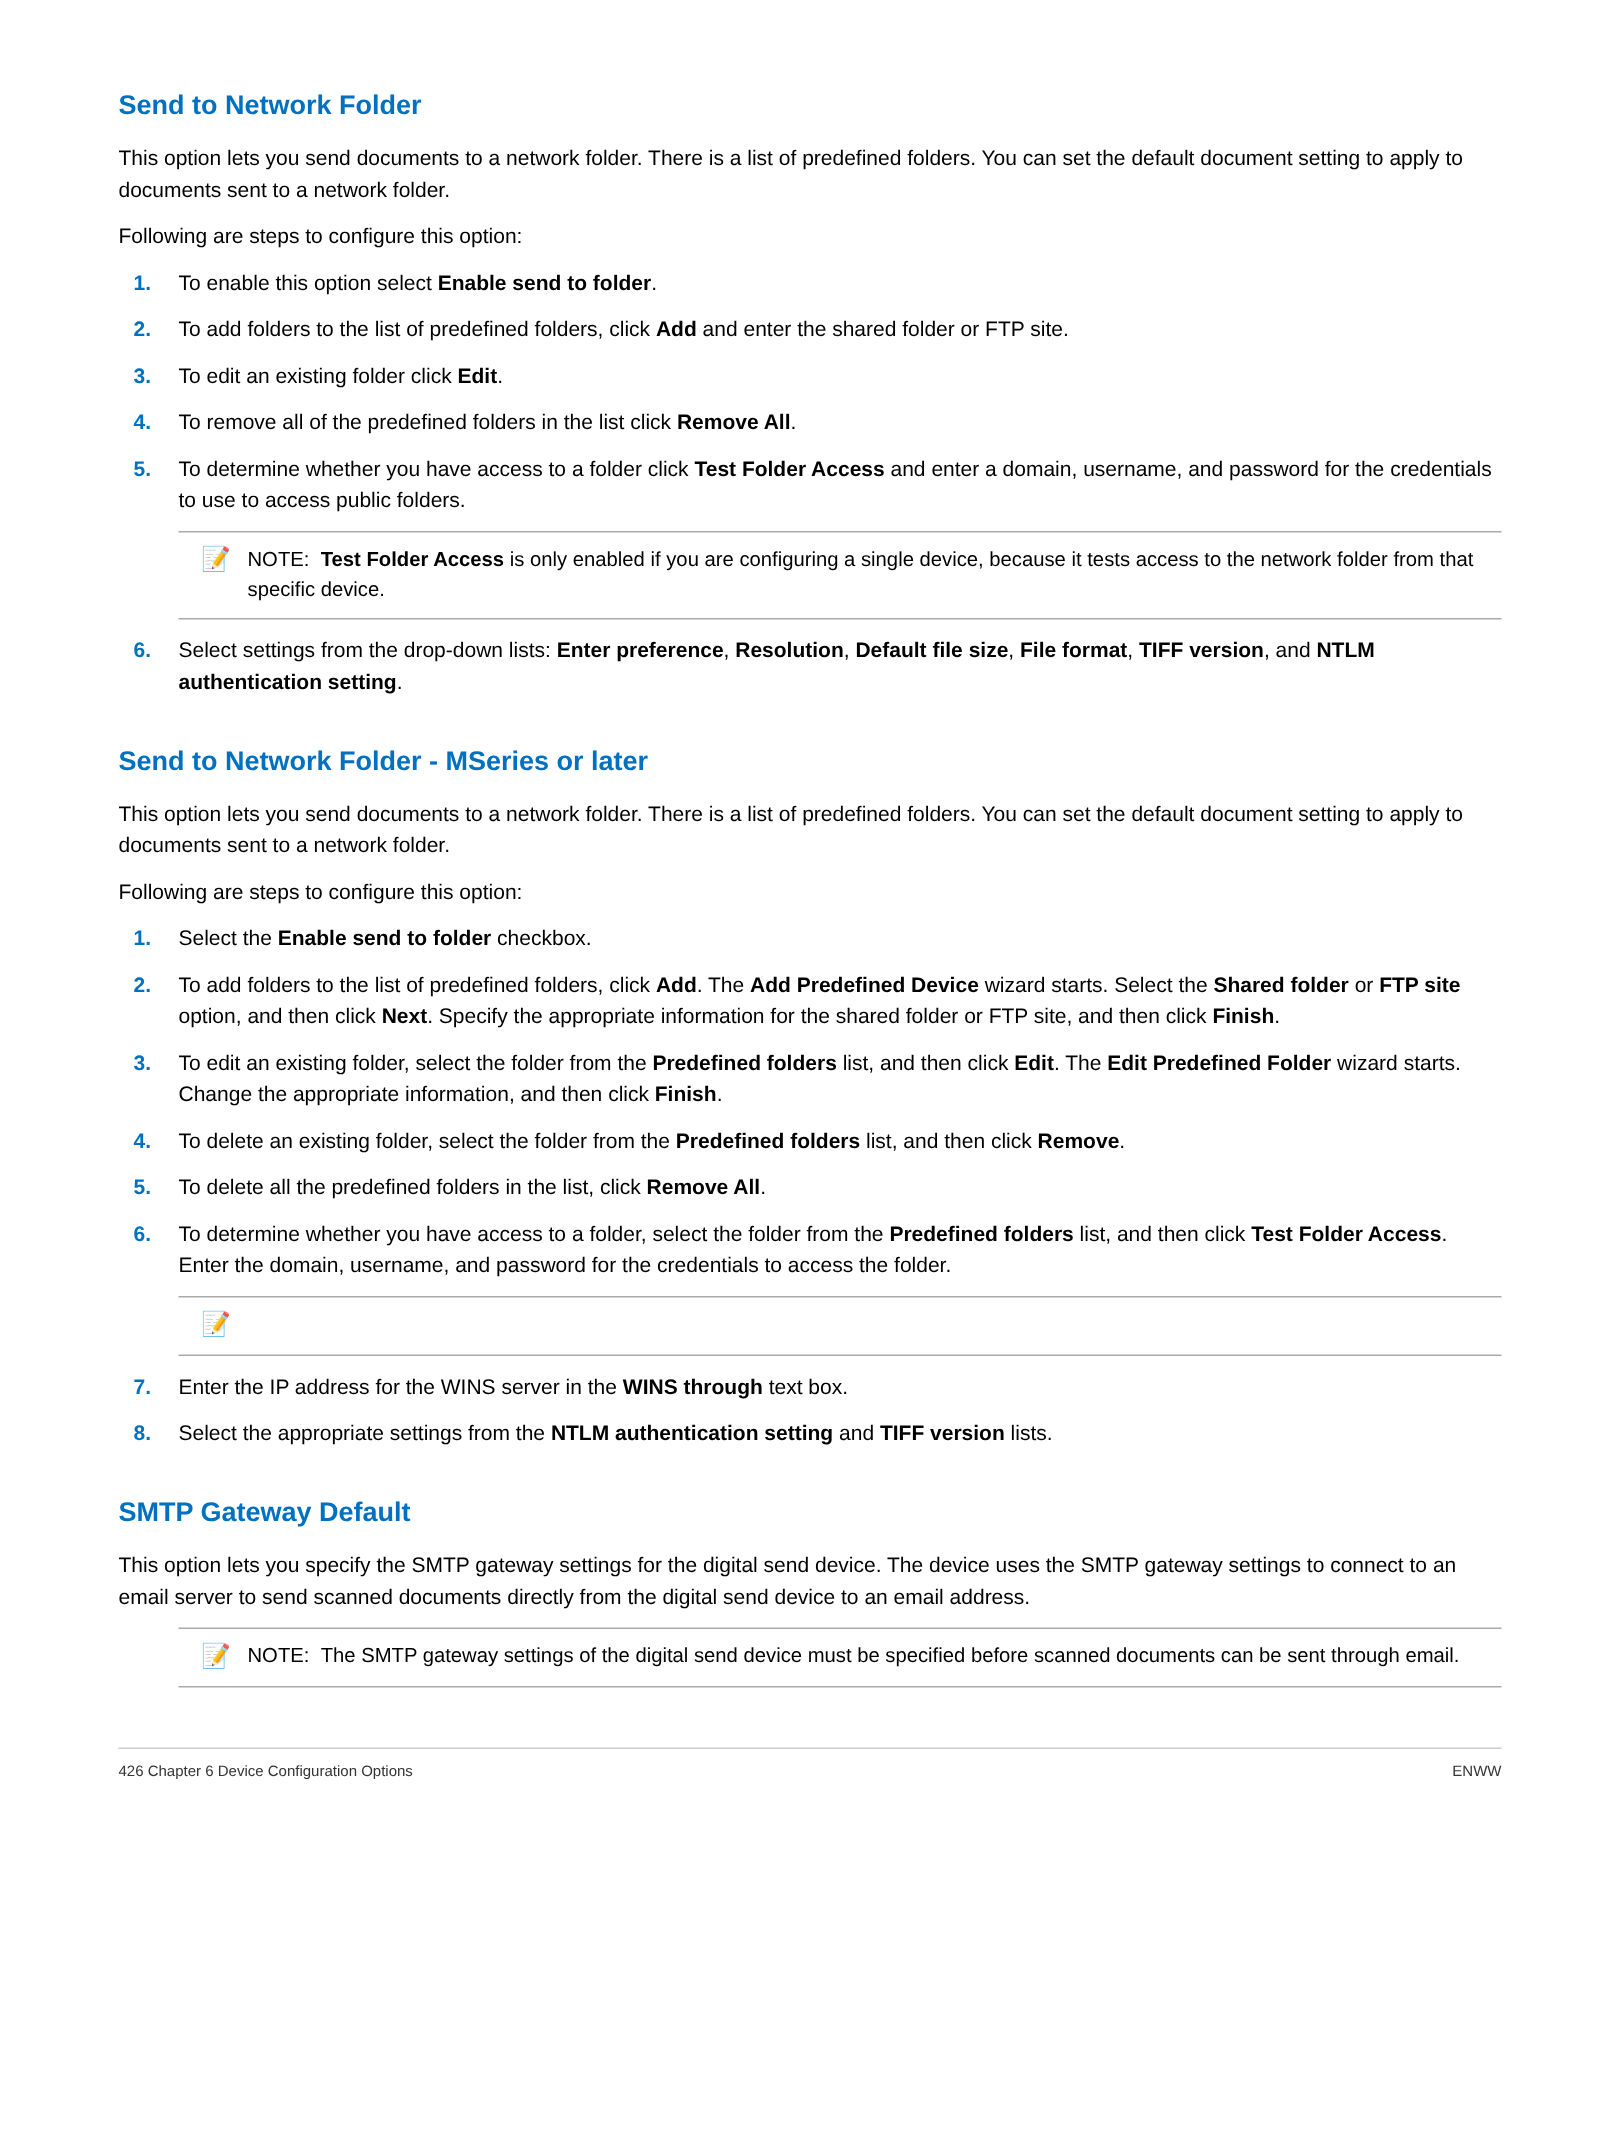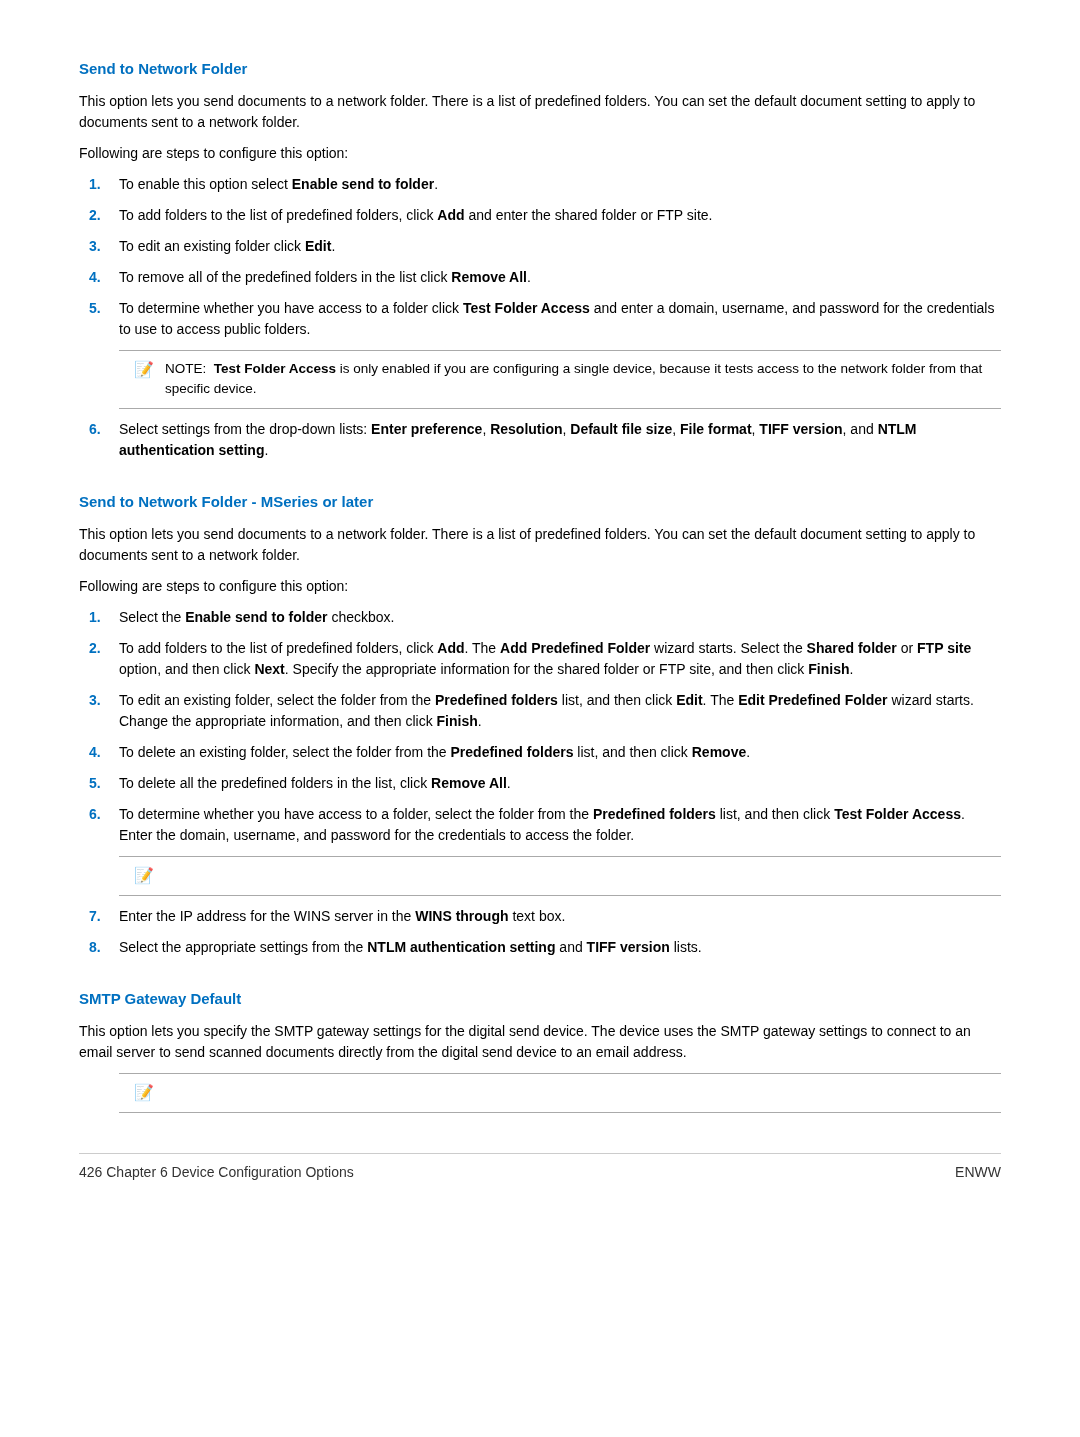--- a/index.html
+++ b/index.html
@@ -21,21 +21,21 @@
     .page-content {
       max-width: 960px;
     }
 
     .section {
       margin-bottom: 32px;
     }
 
     .section-title {
       color: #0070c0;
-      font-size: 15px;
+      font-size: 18px;
       font-weight: bold;
       margin-bottom: 14px;
     }
 
     .section-intro {
       margin-bottom: 10px;
       line-height: 1.5;
     }
 
     .steps-intro {
@@ -87,21 +87,21 @@
     .note-label {
       font-weight: normal;
     }
 
     .footer {
       margin-top: 40px;
       border-top: 1px solid #ccc;
       padding-top: 10px;
       display: flex;
       justify-content: space-between;
-      font-size: 14px;
+      font-size: 10px;
       color: #333;
     }
 
     
     .note-symbol {
       display: inline-flex;
       align-items: center;
       justify-content: center;
       width: 26px;
       height: 22px;
@@ -162,21 +162,21 @@
     <p class="section-intro">This option lets you send documents to a network folder. There is a list of predefined folders. You can set the default document setting to apply to documents sent to a network folder.</p>
     <p class="steps-intro">Following are steps to configure this option:</p>
 
     <ol class="steps-list">
       <li>
         <span class="step-number">1.</span>
         <span class="step-text">Select the <b>Enable send to folder</b> checkbox.</span>
       </li>
       <li>
         <span class="step-number">2.</span>
-        <span class="step-text">To add folders to the list of predefined folders, click <b>Add</b>. The <b>Add Predefined Folder</b> wizard starts. Select the <b>Shared folder</b> or <b>FTP site</b> option, and then click <b>Next</b>. Specify the appropriate information for the shared folder or FTP site, and then click <b>Finish</b>.</span>
+        <span class="step-text">To add folders to the list of predefined folders, click <b>Add</b>. The <b>Add Predefined Device</b> wizard starts. Select the <b>Shared folder</b> or <b>FTP site</b> option, and then click <b>Next</b>. Specify the appropriate information for the shared folder or FTP site, and then click <b>Finish</b>.</span>
       </li>
       <li>
         <span class="step-number">3.</span>
         <span class="step-text">To edit an existing folder, select the folder from the <b>Predefined folders</b> list, and then click <b>Edit</b>. The <b>Edit Predefined Folder</b> wizard starts. Change the appropriate information, and then click <b>Finish</b>.</span>
       </li>
       <li>
         <span class="step-number">4.</span>
         <span class="step-text">To delete an existing folder, select the folder from the <b>Predefined folders</b> list, and then click <b>Remove</b>.</span>
       </li>
       <li>
@@ -204,20 +204,21 @@
       </li>
     </ol>
   </div>
 
   <div class="section">
     <h2 class="section-title">SMTP Gateway Default</h2>
     <p class="section-intro">This option lets you specify the SMTP gateway settings for the digital send device. The device uses the SMTP gateway settings to connect to an email server to send scanned documents directly from the digital send device to an email address.</p>
 
     <div class="note-box">
       <span class="note-symbol">📝</span>
+      <span><span class="note-label">NOTE:</span>&nbsp;&nbsp;The SMTP gateway settings of the digital send device must be specified before scanned documents can be sent through email.</span>
     </div>
   </div>
 
   <div class="footer">
     <span>426    Chapter 6    Device Configuration Options</span>
     <span>ENWW</span>
   </div>
 
 </div>
 

